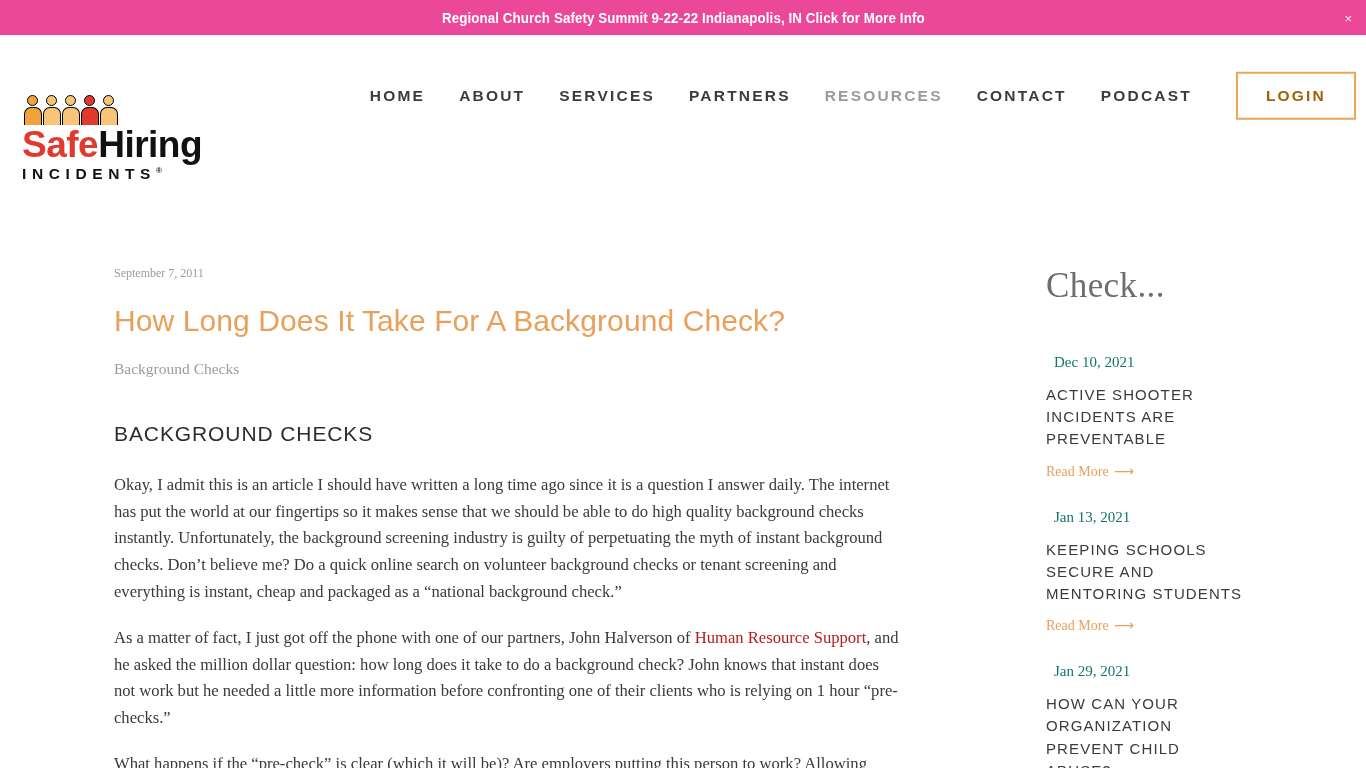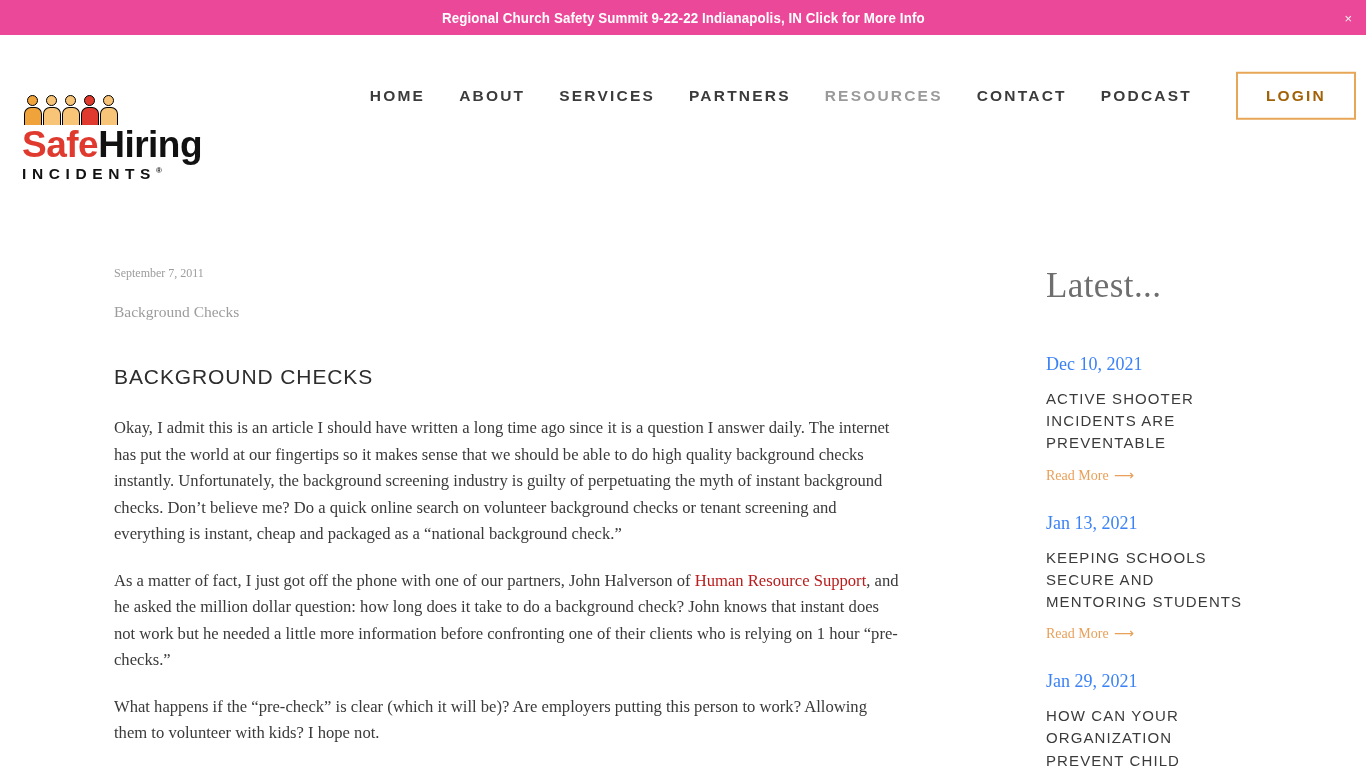--- a/index.html
+++ b/index.html
@@ -220,23 +220,24 @@
     font-family: "Liberation Serif", serif;
     font-size: 35px;
     color: #6e6e6e;
     font-weight: 400;
     margin: 0 0 48px 0;
     letter-spacing: 0.4px;
   }
   .side-post { margin-bottom: 29px; }
   .side-post-date {
     font-family: "Liberation Serif", serif;
-    font-size: 18px;
-    color: #3b82f6;
+    font-size: 15px;
+    color: #0f766e;
     margin-bottom: 13px;
+    margin-left: 8px;
   }
   .side-post-title {
     font-family: "Liberation Sans", sans-serif;
     font-size: 15px;
     font-weight: 400;
     color: #3b3b3b;
     letter-spacing: 1.1px;
     text-transform: uppercase;
     line-height: 1.48;
     margin: 0 0 11px 0;
@@ -299,31 +300,32 @@
     <a class="nav-item">PODCAST</a>
     <button class="login-button">LOGIN</button>
   </nav>
 
 </header>
 
 <div class="page">
 
   <main class="article-col">
     <div class="post-date">September 7, 2011</div>
+    <h1 class="post-title">How Long Does It Take For A Background Check?</h1>
     <div class="post-category">Background Checks</div>
     <h2 class="section-heading">BACKGROUND CHECKS</h2>
     <div id="article-paragraphs">
         <p class="body-par"><span>Okay, I admit this is an article I should have written a long time ago since it is a question I answer daily.  The internet has put the world at our fingertips so it makes sense that we should be able to do high quality background checks instantly. Unfortunately, the background screening industry is guilty of perpetuating the myth of instant background checks. Don’t believe me?  Do a quick online search on volunteer background checks or tenant screening and everything is instant, cheap and packaged as a “national background check.”</span></p>
         <p class="body-par"><span>As a matter of fact, I just got off the phone with one of our partners, John Halverson of </span><a class="body-link">Human Resource Support</a><span>, and he asked the million dollar question: how long does it take to do a  background check? John knows that instant does not work but he needed a little more information before confronting one of their clients who is relying on 1 hour “pre-checks.”</span></p>
         <p class="body-par"><span>What happens if the “pre-check” is clear (which it will be)?  Are employers putting this person to work?  Allowing them to volunteer with kids?  I hope not.</span></p>
       </div>
   </main>
 
   <aside class="sidebar">
-    <h2 class="sidebar-title">Latest...</h2>
+    <h2 class="sidebar-title">Check...</h2>
     <div id="sidebar-posts">
         <div class="side-post"><div class="side-post-date">Dec 10, 2021</div><h3 class="side-post-title">ACTIVE SHOOTER INCIDENTS ARE PREVENTABLE</h3><a class="side-read-more"><span>Read More</span><span class="arrow"> ⟶</span></a></div>
         <div class="side-post"><div class="side-post-date">Jan 13, 2021</div><h3 class="side-post-title">KEEPING SCHOOLS SECURE AND MENTORING STUDENTS</h3><a class="side-read-more"><span>Read More</span><span class="arrow"> ⟶</span></a></div>
         <div class="side-post">
           <div class="side-post-date">Jan 29, 2021</div>
           <h3 class="side-post-title">HOW CAN YOUR ORGANIZATION PREVENT CHILD ABUSE?</h3>
         </div>
       </div>
   </aside>
 

